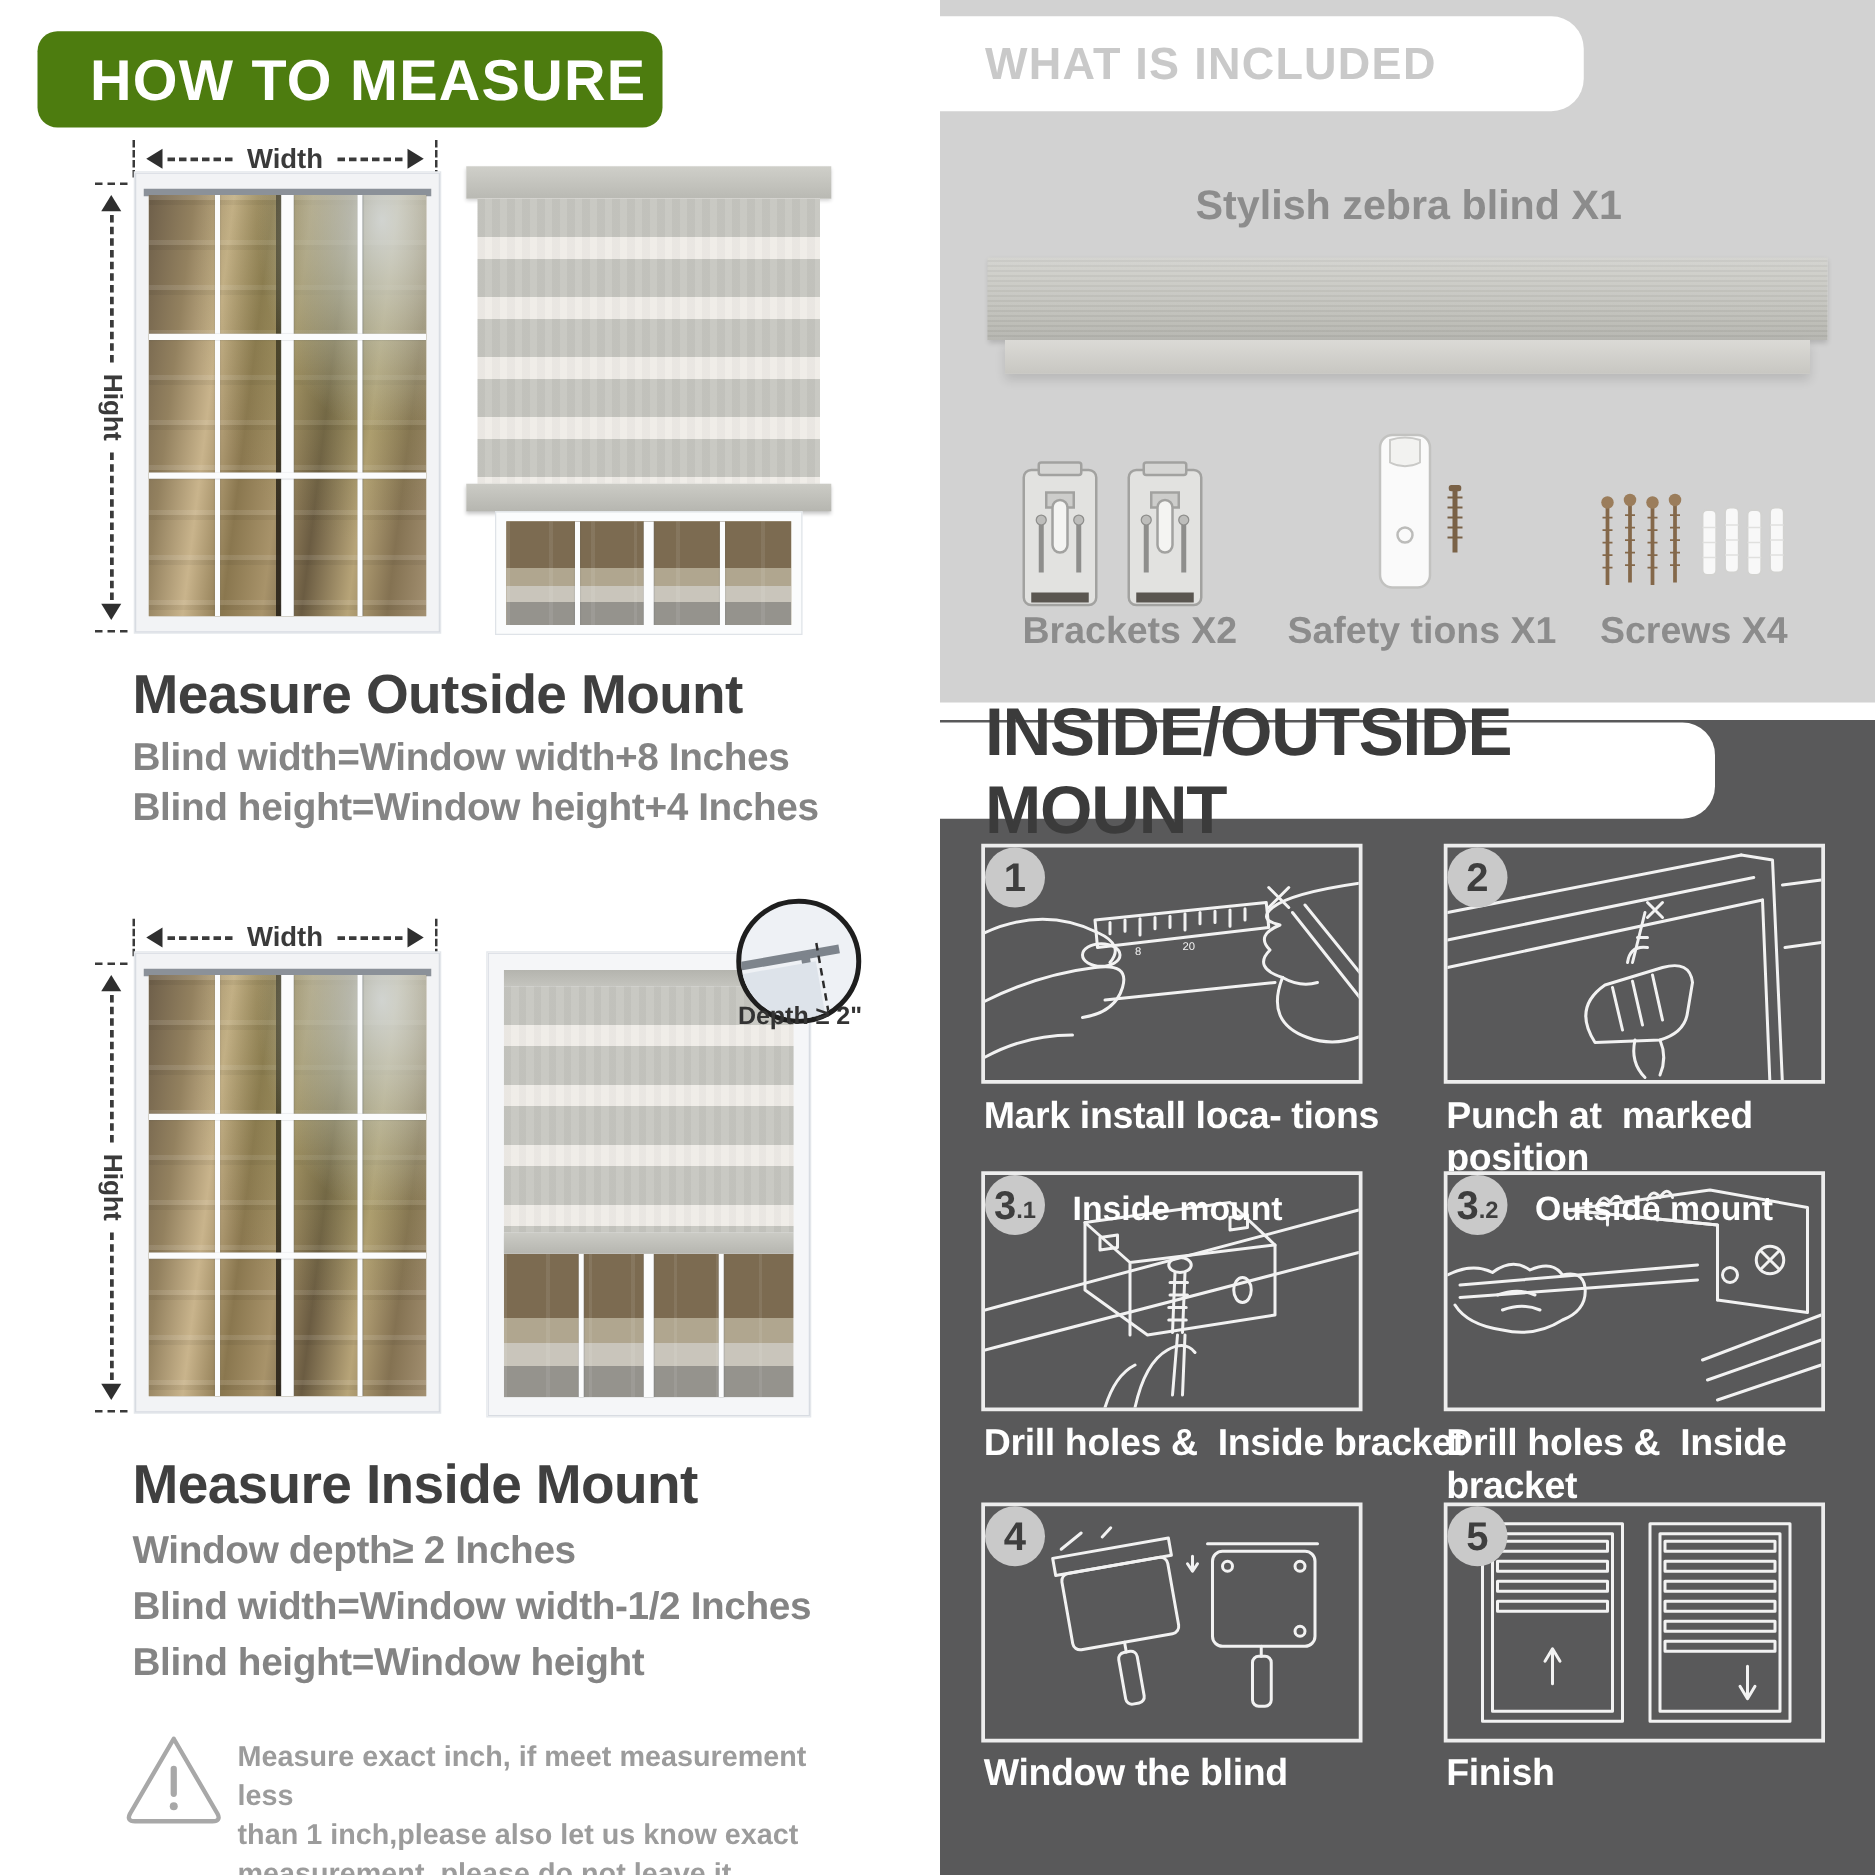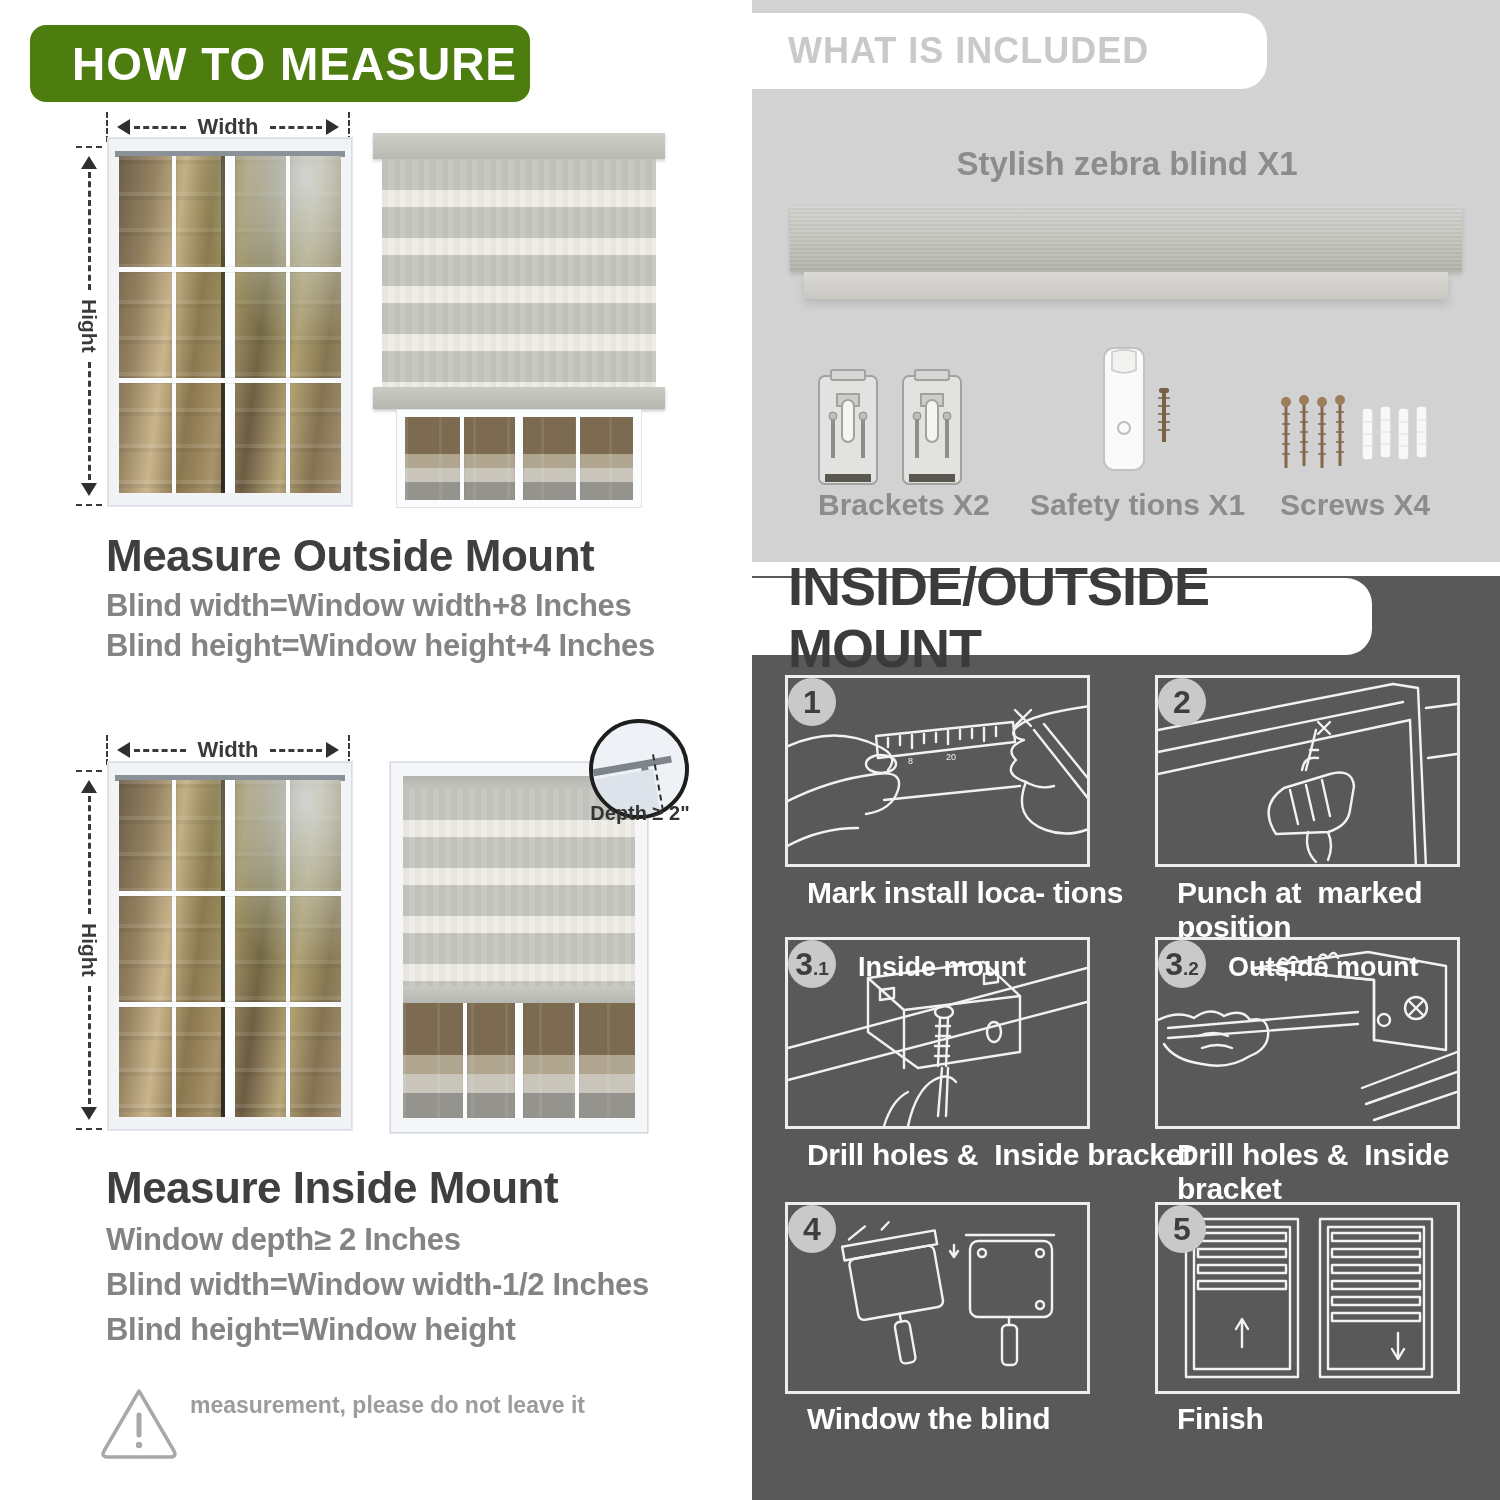--- a/index.html
+++ b/index.html
@@ -84,21 +84,21 @@
   .rb-band{left:752px;top:578px;width:620px;height:77px;background:#ffffff;
     border-radius:0 26px 26px 0;display:flex;align-items:center;padding-left:36px;box-sizing:border-box;}
   .rb-band span{font-size:54px;font-weight:bold;color:#3b3b3b;letter-spacing:-1px;}
 
   .panel{position:absolute;width:305px;height:192px;border:3px solid #ededed;box-sizing:border-box;background:#59595a;}
   .badge{position:absolute;left:0;top:0;width:48px;height:48px;border-radius:0 0 28px 0;
     border-radius:50%;background:#c9c9c9;display:flex;align-items:center;justify-content:center;
     color:#3e3e3e;font-weight:bold;font-size:32px;line-height:1;}
   .badge .sub{font-size:19px;margin-top:9px;}
   .panel-title{position:absolute;left:70px;top:12px;color:#ffffff;font-size:27px;font-weight:bold;}
-  .caption{position:absolute;color:#ffffff;font-size:30px;font-weight:bold;white-space:pre-wrap;letter-spacing:-0.3px;margin-left:20px;}
+  .caption{position:absolute;color:#ffffff;font-size:30px;font-weight:bold;white-space:pre-wrap;letter-spacing:-0.3px;}
   .lineart{position:absolute;inset:0;}
   .lineart path,.lineart line,.lineart rect,.lineart circle,.lineart ellipse,.lineart polyline,.lineart polygon{
     stroke:#f2f2f2;stroke-width:2.4;fill:none;stroke-linecap:round;stroke-linejoin:round;}
   .lineart .fillbar{fill:#d6d6d6;stroke:none;}
   .lineart text{fill:#f2f2f2;stroke:none;font-family:"Liberation Sans",sans-serif;}
 </style>
 </head>
 <body>
 
 <div class="abs how-header">
@@ -209,20 +209,22 @@
 <div class="abs formula" style="left:106px;top:1222px;">Window depth≥ 2 Inches</div>
 <div class="abs formula" style="left:106px;top:1267px;">Blind width=Window width-1/2 Inches</div>
 <div class="abs formula" style="left:106px;top:1312px;">Blind height=Window height</div>
 
 <svg class="abs" style="left:98px;top:1385px;" width="82" height="78" viewBox="0 0 82 78">
   <path d="M41 6 L76 66 Q79 72 72 72 L10 72 Q3 72 6 66 Z" fill="none" stroke="#a8a8a8" stroke-width="3.5" stroke-linejoin="round"></path>
   <line x1="41" y1="30" x2="41" y2="50" stroke="#a8a8a8" stroke-width="5" stroke-linecap="round"></line>
   <circle cx="41" cy="60" r="3.2" fill="#a8a8a8"></circle>
 </svg>
 <div class="abs warn-text" style="left:190px;top:1390px;width:470px;">
+  <div>Measure exact inch, if meet measurement less</div>
+  <div>than 1 inch,please also let us know exact</div>
   <div>measurement, please do not leave it</div>
 </div>
 
 <div class="abs rt-section"></div>
 <div class="abs rt-band">
   <span>WHAT IS INCLUDED</span>
 </div>
 <div class="abs product-lbl" style="left:902px;top:145px;width:450px;text-align:center;">Stylish zebra blind X1</div>
 <div class="abs big-cassette"></div>
 <div class="abs big-rail"></div>

